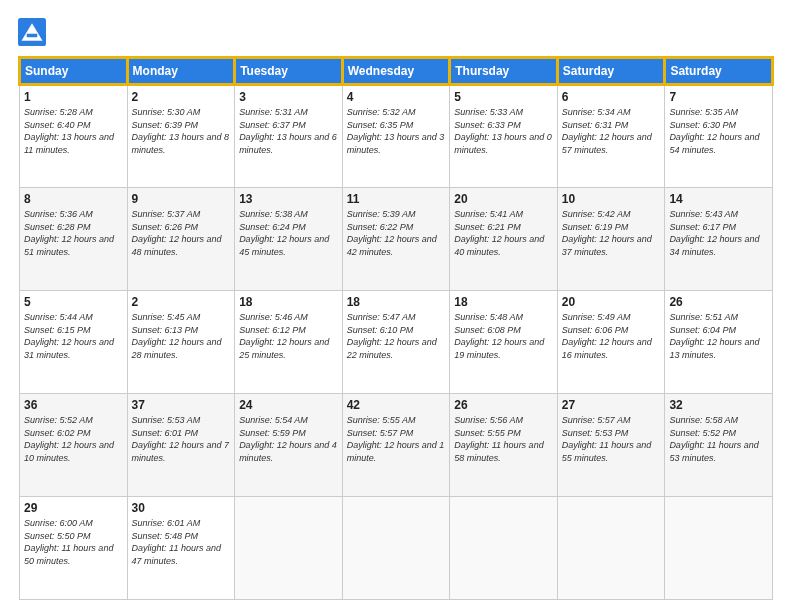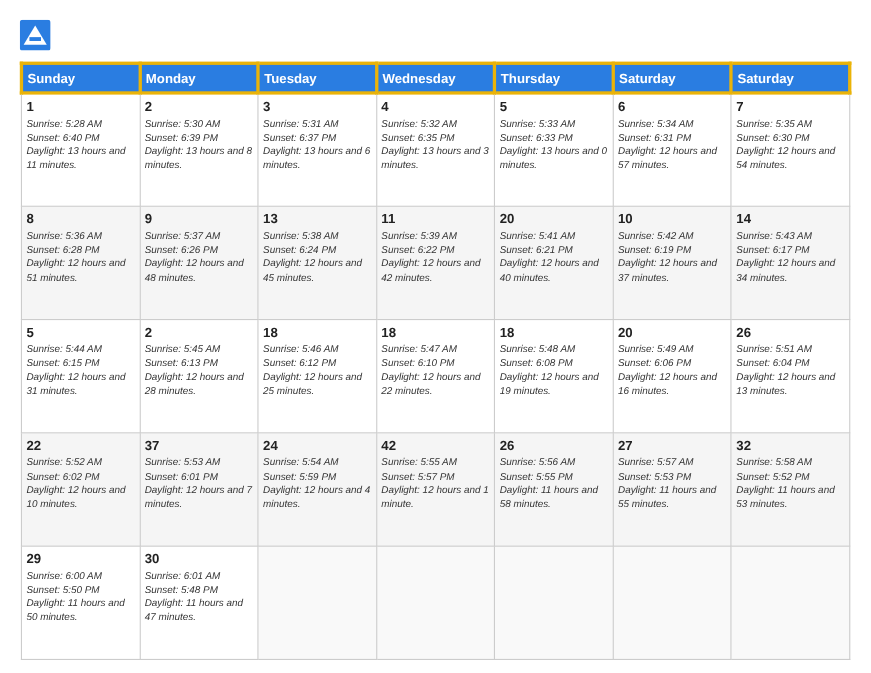--- a/index.html
+++ b/index.html
@@ -215,21 +215,21 @@
             <span class="day-num">20</span>
             <div class="day-info">Sunrise: 5:49 AM<br>Sunset: 6:06 PM<br>Daylight: 12 hours and 16 minutes.</div>
           </td>
           <td>
             <span class="day-num">26</span>
             <div class="day-info">Sunrise: 5:51 AM<br>Sunset: 6:04 PM<br>Daylight: 12 hours and 13 minutes.</div>
           </td>
         </tr>
         <tr>
           <td>
-            <span class="day-num">22</span>
+            <span class="day-num">36</span>
             <div class="day-info">Sunrise: 5:52 AM<br>Sunset: 6:02 PM<br>Daylight: 12 hours and 10 minutes.</div>
           </td>
           <td>
             <span class="day-num">37</span>
             <div class="day-info">Sunrise: 5:53 AM<br>Sunset: 6:01 PM<br>Daylight: 12 hours and 7 minutes.</div>
           </td>
           <td>
             <span class="day-num">24</span>
             <div class="day-info">Sunrise: 5:54 AM<br>Sunset: 5:59 PM<br>Daylight: 12 hours and 4 minutes.</div>
           </td>

